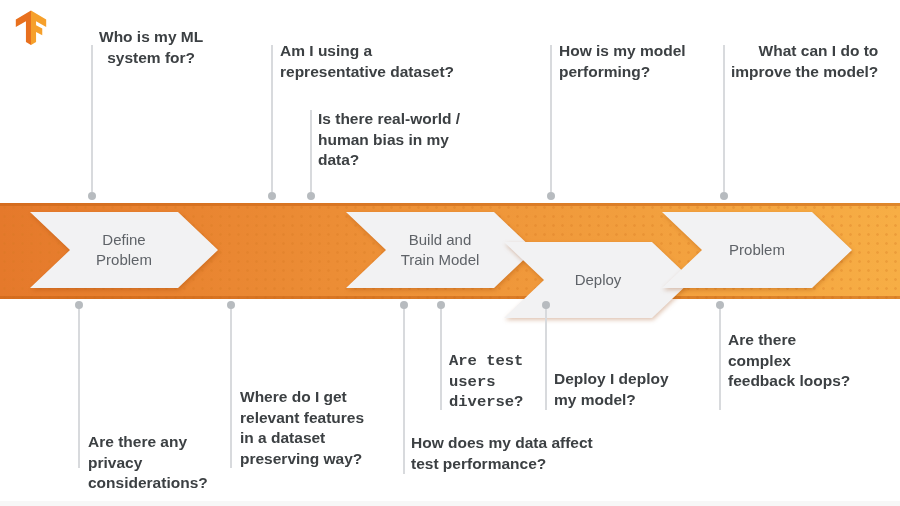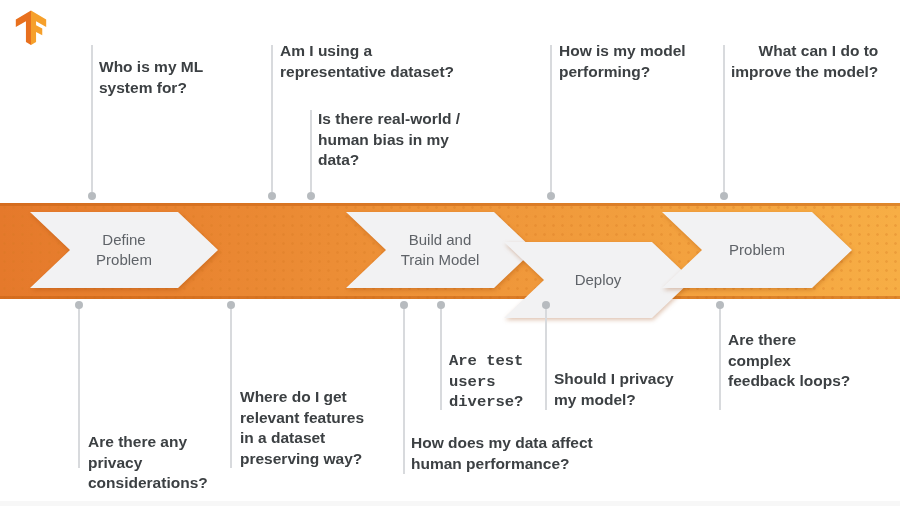--- a/index.html
+++ b/index.html
@@ -49,21 +49,21 @@
   .lb3{left:403px;top:307px;height:167px;} .db3{left:400px;top:301px;}
   .lb4{left:440px;top:307px;height:103px;} .db4{left:437px;top:301px;}
   .lb5{left:545px;top:307px;height:103px;} .db5{left:542px;top:301px;}
   .lb6{left:719px;top:307px;height:103px;} .db6{left:716px;top:301px;}
 
   
   .q{
     position:absolute;color:#3c4043;font-size:15.5px;line-height:20.5px;
     font-weight:bold;white-space:pre-line;
   }
-  .qt1{left:99px;top:57px;}
+  .qt1{left:99px;top:27px;text-align:center;}
   .qt2{left:280px;top:41px;}
   .qt3{left:318px;top:109px;}
   .qt4{left:559px;top:41px;}
   .qt5{left:731px;top:41px;text-align:right;}
   .qb1{left:88px;top:432px;}
   .qb2{left:240px;top:387px;}
   .qb3{left:411px;top:433px;}
   .qb4{left:449px;top:351px;font-family:Liberation Mono, monospace;}
   .qb5{left:554px;top:369px;}
   .qb6{left:728px;top:330px;}
@@ -134,24 +134,24 @@
 improve the model?</div>
 
   <div class="q qb1">Are there any
 privacy
 considerations?</div>
   <div class="q qb2">Where do I get
 relevant features
 in a dataset
 preserving way?</div>
   <div class="q qb3">How does my data affect
-human performance?</div>
+test performance?</div>
   <div class="q qb4">Are test
 users
 diverse?</div>
-  <div class="q qb5">Should I privacy
+  <div class="q qb5">Deploy I deploy
 my model?</div>
   <div class="q qb6">Are there
 complex
 feedback loops?</div>
 
   <div class="bottom-strip"></div>
 </div>
 
 </body></html>

